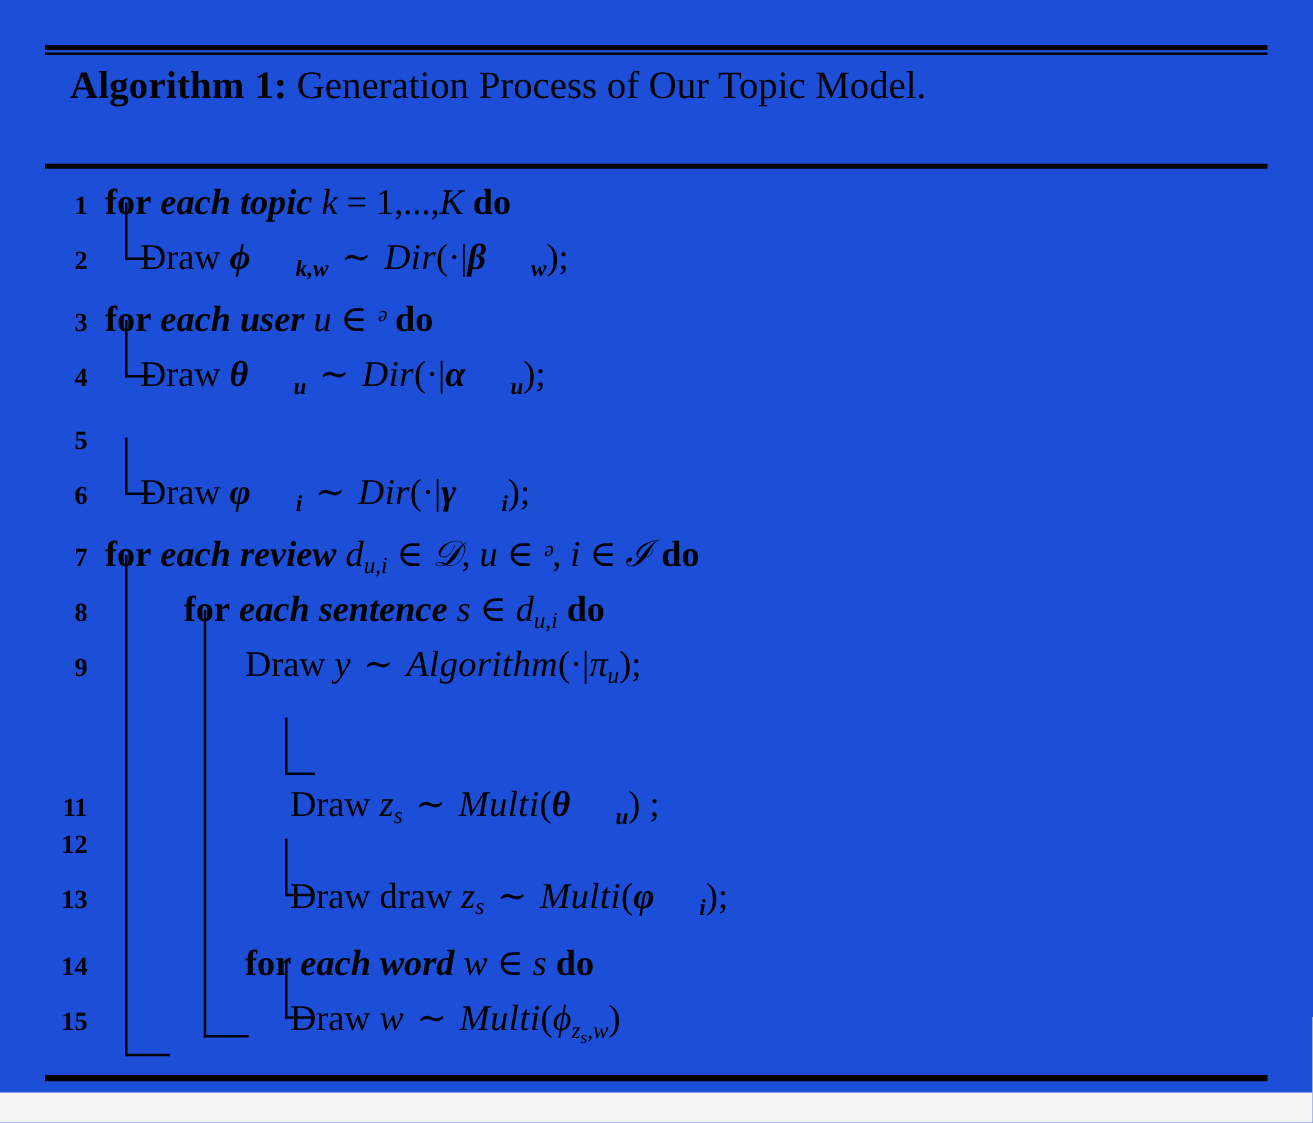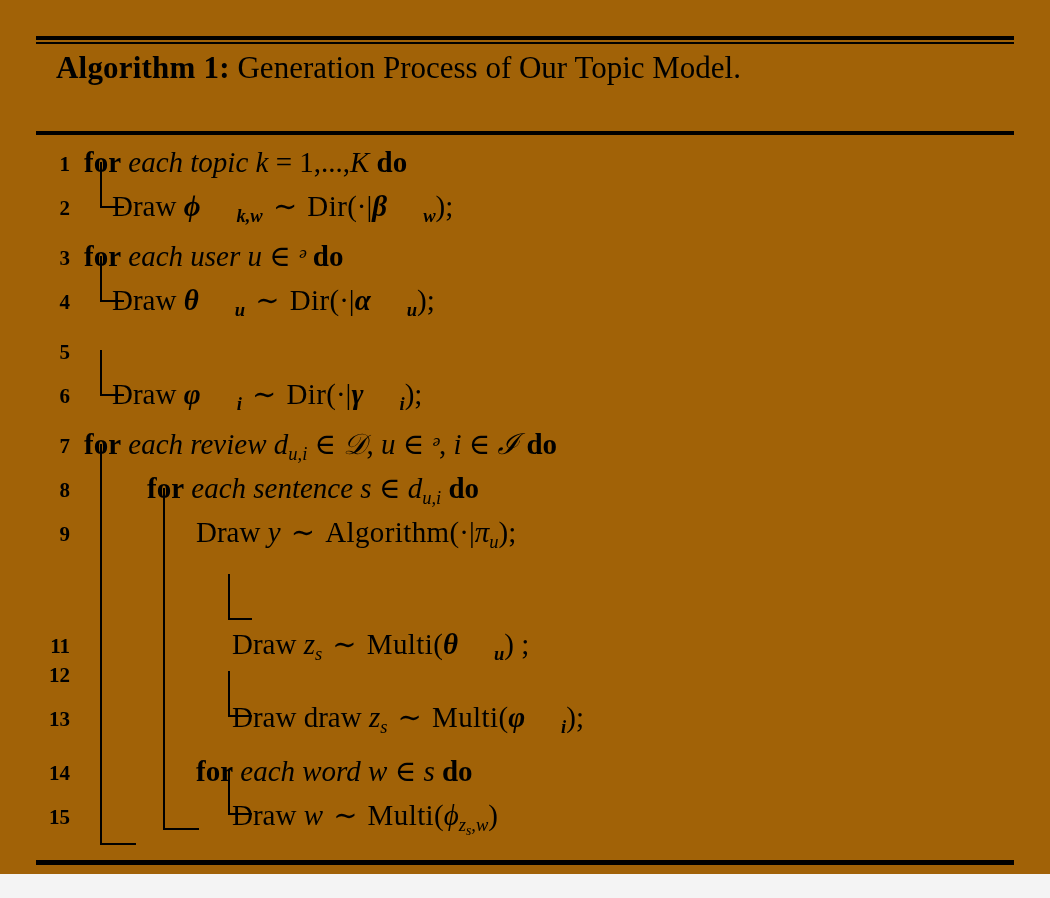--- a/index.html
+++ b/index.html
@@ -13,21 +13,21 @@
     height: 898px;
     font-family: "Liberation Serif", "DejaVu Serif", serif;
     color: #000;
     overflow: hidden;
   }
 
   .page {
     position: relative;
     width: 1050px;
     height: 898px;
-    background: #a16207;
+    background: #1d4ed8;
     box-sizing: border-box;
   }
 
   
   .rule {
     position: absolute;
     left: 36px;
     width: 978px;
     background: #000;
   }
@@ -100,25 +100,25 @@
 
   
   .ind0 { left: 84px; }
   .ind1 { left: 112px; }
   .ind2 { left: 147px; }
   .ind3 { left: 196px; }
   .ind4 { left: 232px; }
 
   
   .kw   { font-weight: bold; }
-  .cond { font-style: italic; }
+  .cond { font-style: italic; font-weight: bold; }
   .mi   { font-style: italic; }
   .mb   { font-style: italic; font-weight: bold; }
   .mup  { font-style: normal; }
-  .fn   { letter-spacing: .4px; }
+  .fn   { font-style: italic; letter-spacing: .4px; }
   .cal  { font-style: italic; font-family: "Liberation Serif", "DejaVu Serif", serif; }
 
   sub {
     font-size: .64em;
     font-style: italic;
     vertical-align: -0.30em;
     line-height: 0;
   }
   sub sub { font-size: .74em; }
   .sub-b { font-weight: bold; margin-left: 36px; }

